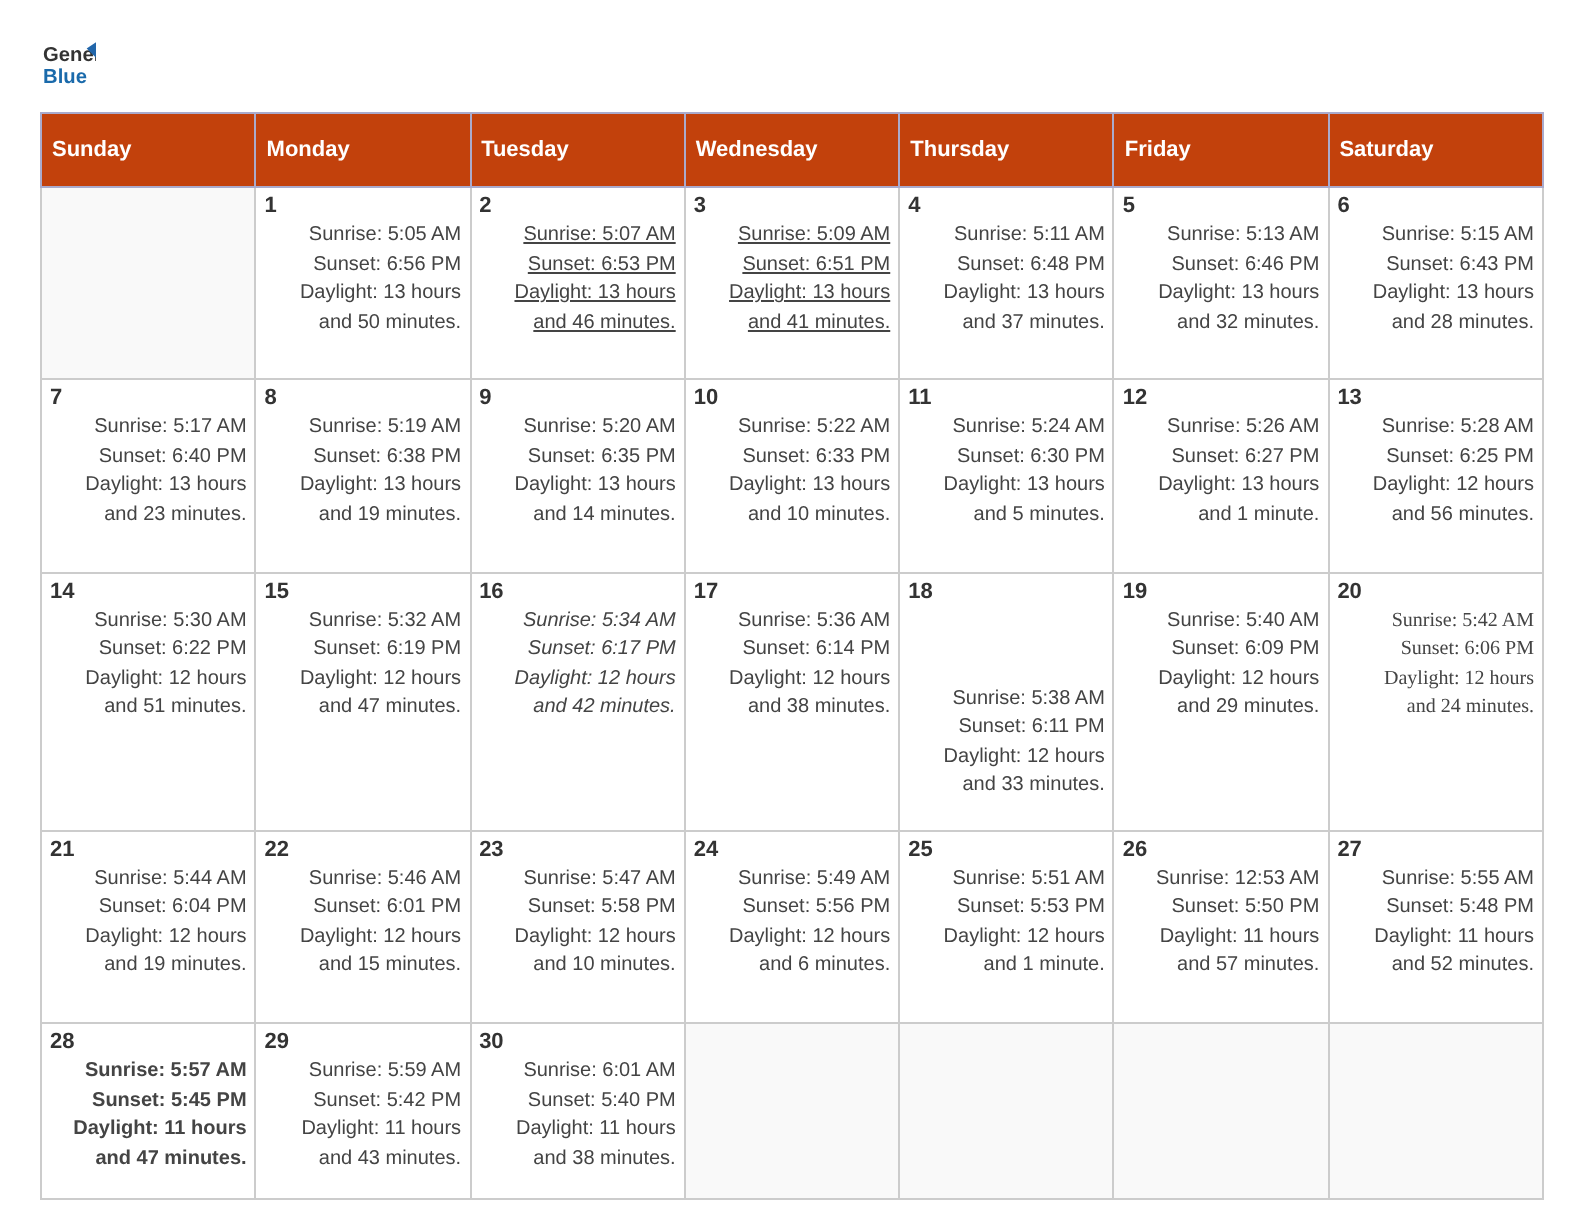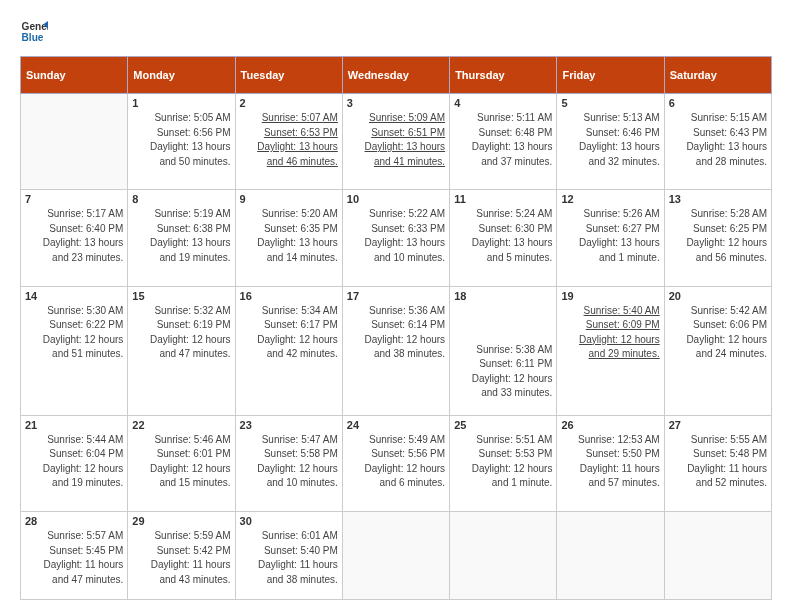--- a/index.html
+++ b/index.html
@@ -226,49 +226,49 @@
           </td>
           <td>
             <span class="day-num">15</span>
             <div class="day-info" style="white-space: pre-line;">Sunrise: 5:32 AM
 Sunset: 6:19 PM
 Daylight: 12 hours
 and 47 minutes.</div>
           </td>
           <td>
             <span class="day-num">16</span>
-            <div class="day-info" style="white-space: pre-line;">Sunrise: 5:34 AM
+            <div class="day-info" style="white-space: pre-line; font-style: italic;">Sunrise: 5:34 AM
 Sunset: 6:17 PM
 Daylight: 12 hours
 and 42 minutes.</div>
           </td>
           <td>
             <span class="day-num">17</span>
             <div class="day-info" style="white-space: pre-line;">Sunrise: 5:36 AM
 Sunset: 6:14 PM
 Daylight: 12 hours
 and 38 minutes.</div>
           </td>
           <td>
             <span class="day-num">18</span>
             <div class="day-info" style="white-space: pre-line; margin-top: 41px;">Sunrise: 5:38 AM
 Sunset: 6:11 PM
 Daylight: 12 hours
 and 33 minutes.</div>
           </td>
           <td>
             <span class="day-num">19</span>
-            <div class="day-info" style="white-space: pre-line; text-decoration: underline;">Sunrise: 5:40 AM
+            <div class="day-info" style="white-space: pre-line;">Sunrise: 5:40 AM
 Sunset: 6:09 PM
 Daylight: 12 hours
 and 29 minutes.</div>
           </td>
           <td>
             <span class="day-num">20</span>
-            <div class="day-info" style="white-space: pre-line;">Sunrise: 5:42 AM
+            <div class="day-info" style="white-space: pre-line; font-family: Liberation Serif, serif;">Sunrise: 5:42 AM
 Sunset: 6:06 PM
 Daylight: 12 hours
 and 24 minutes.</div>
           </td>
         </tr>
         <tr>
           <td>
             <span class="day-num">21</span>
             <div class="day-info" style="white-space: pre-line;">Sunrise: 5:44 AM
 Sunset: 6:04 PM
@@ -314,21 +314,21 @@
             <span class="day-num">27</span>
             <div class="day-info" style="white-space: pre-line;">Sunrise: 5:55 AM
 Sunset: 5:48 PM
 Daylight: 11 hours
 and 52 minutes.</div>
           </td>
         </tr>
         <tr>
           <td>
             <span class="day-num">28</span>
-            <div class="day-info" style="white-space: pre-line;">Sunrise: 5:57 AM
+            <div class="day-info" style="white-space: pre-line; font-weight: bold;">Sunrise: 5:57 AM
 Sunset: 5:45 PM
 Daylight: 11 hours
 and 47 minutes.</div>
           </td>
           <td>
             <span class="day-num">29</span>
             <div class="day-info" style="white-space: pre-line;">Sunrise: 5:59 AM
 Sunset: 5:42 PM
 Daylight: 11 hours
 and 43 minutes.</div>

